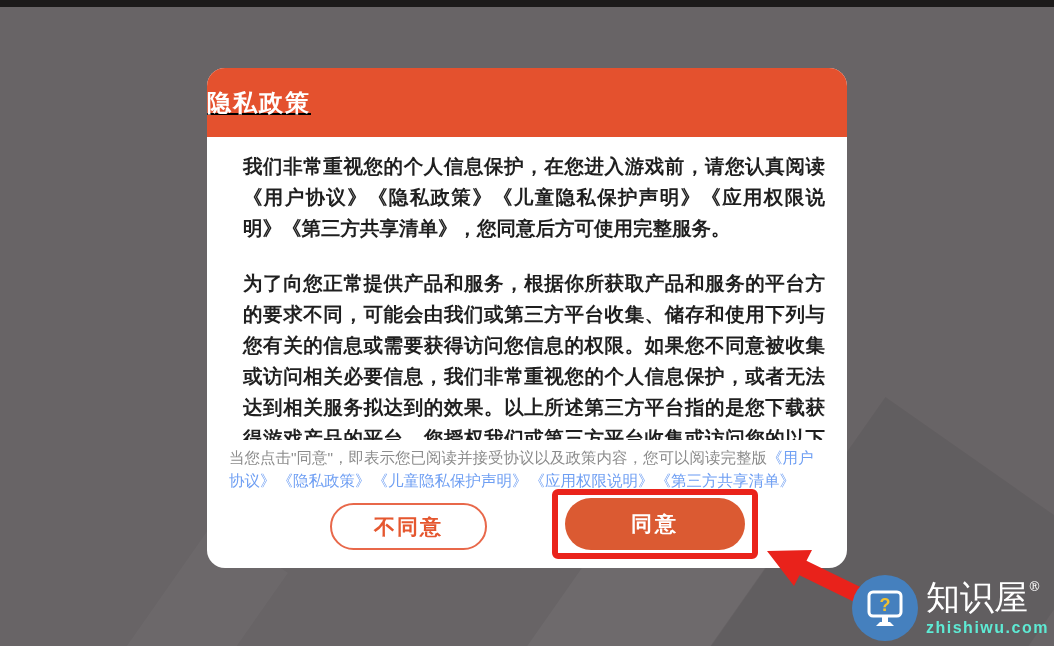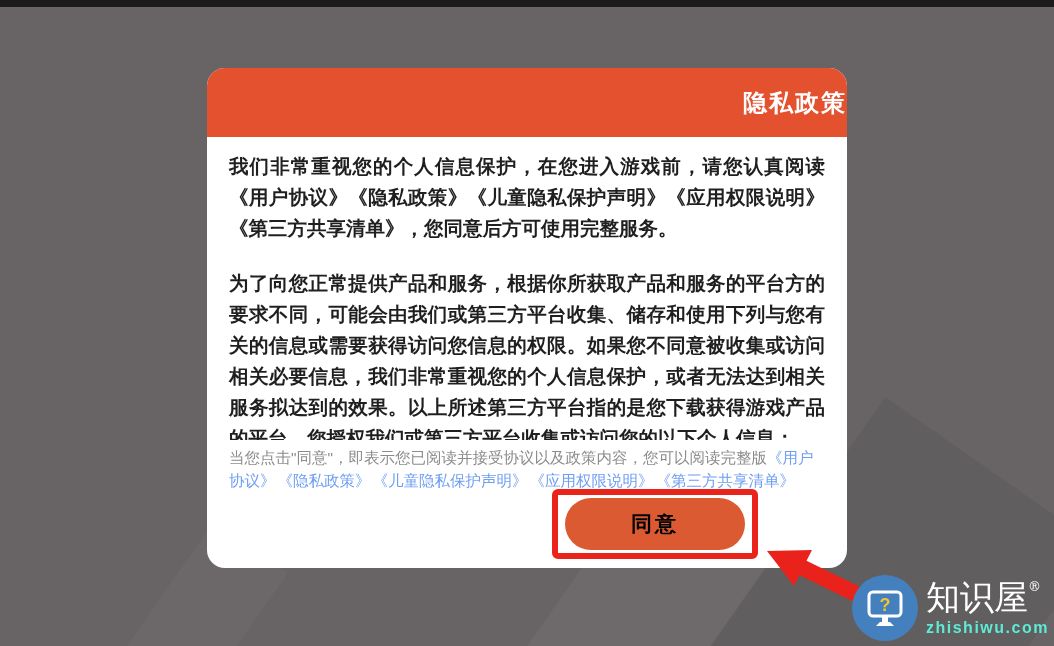--- a/index.html
+++ b/index.html
@@ -20,27 +20,27 @@
   .bg-band.dark1 { left: 730px; top: 430px; width: 260px; height: 460px;
     background: rgba(0,0,0,0.06); transform: rotate(35deg); }
   .bg-band.light2 { left: 120px; top: 520px; width: 90px; height: 300px;
     background: rgba(255,255,255,0.03); transform: rotate(35deg); }
 
   .dialog {
     position: absolute; left: 207px; top: 68px; width: 640px; height: 500px;
     background: #ffffff; border-radius: 18px; overflow: hidden;
   }
   .dialog-header {
-    height: 69px; display: flex; align-items: center; justify-content: flex-end;
+    height: 69px; display: flex; align-items: center; justify-content: flex-start; text-decoration: underline;
   }
   .dialog-title {
     color: #ffffff; font-size: 24px; font-weight: bold; letter-spacing: 2px;
   }
   .dialog-body {
-    height: 303px; overflow: hidden; padding: 14px 22px 0 22px;
+    height: 303px; overflow: hidden; padding: 14px 22px 0 36px;
   }
   .dialog-body p {
     font-size: 19.5px; line-height: 31px; font-weight: bold; color: #1f1f1f;
     text-align: justify;
   }
   .dialog-body p + p { margin-top: 24px; }
   .consent-note {
     padding: 6px 22px 0 22px;
     font-size: 15.5px; line-height: 23px; color: #8c8c8c;
   }
@@ -53,21 +53,21 @@
     display: flex; align-items: center; justify-content: center;
     letter-spacing: 2px; cursor: pointer;
   }
   .agree-highlight {
     position: absolute; left: 345px; top: 421px; width: 206px; height: 70px;
     border: 6px solid #ea231b; border-radius: 6px;
     display: flex; align-items: center; justify-content: center;
   }
   .btn-agree {
     width: 180px; height: 52px; border: none; border-radius: 26px;
-    color: #000000; font-size: 21px; font-weight: bold; letter-spacing: 3px;
+    color: #ffffff; font-size: 21px; font-weight: bold; letter-spacing: 3px;
     display: flex; align-items: center; justify-content: center;
     cursor: pointer;
   }
 
   .annotation-arrow { position: absolute; left: 0; top: 0; pointer-events: none; }
 
   .watermark {
     position: absolute; left: 852px; top: 572px; width: 200px; height: 72px;
     display: flex; align-items: center;
   }
@@ -102,20 +102,21 @@
 
   <div class="dialog-body">
     <p>我们非常重视您的个人信息保护，在您进入游戏前，请您认真阅读《用户协议》《隐私政策》《儿童隐私保护声明》《应用权限说明》《第三方共享清单》，您同意后方可使用完整服务。</p>
     <p>为了向您正常提供产品和服务，根据你所获取产品和服务的平台方的要求不同，可能会由我们或第三方平台收集、储存和使用下列与您有关的信息或需要获得访问您信息的权限。如果您不同意被收集或访问相关必要信息，我们非常重视您的个人信息保护，或者无法达到相关服务拟达到的效果。以上所述第三方平台指的是您下载获得游戏产品的平台。您授权我们或第三方平台收集或访问您的以下个人信息：</p>
   </div>
 
   <div class="consent-note">
     <span>当您点击"同意"，即表示您已阅读并接受协议以及政策内容，您可以阅读完整版</span><span class="note-link" style="color: rgb(111, 159, 243);">《用户协议》</span><span class="note-link" style="color: rgb(111, 159, 243);">《隐私政策》</span><span class="note-link" style="color: rgb(111, 159, 243);">《儿童隐私保护声明》</span><span class="note-link" style="color: rgb(111, 159, 243);">《应用权限说明》</span><span class="note-link" style="color: rgb(111, 159, 243);">《第三方共享清单》</span>
   </div>
 
+  <div class="btn-disagree">不同意</div>
 
   <div class="agree-highlight">
     <div class="btn-agree" id="agree-btn" style="background: rgb(219, 90, 50);">同意</div>
   </div>
 </div>
 
 <svg class="annotation-arrow" width="1054" height="646" viewBox="0 0 1054 646">
   <polygon points="767,551 812,550 806.5,560.8 888.5,600.8 881.5,615.2 799.5,575.2 794,586" fill="#e9221b" id="arrow-poly"></polygon>
 </svg>
 

